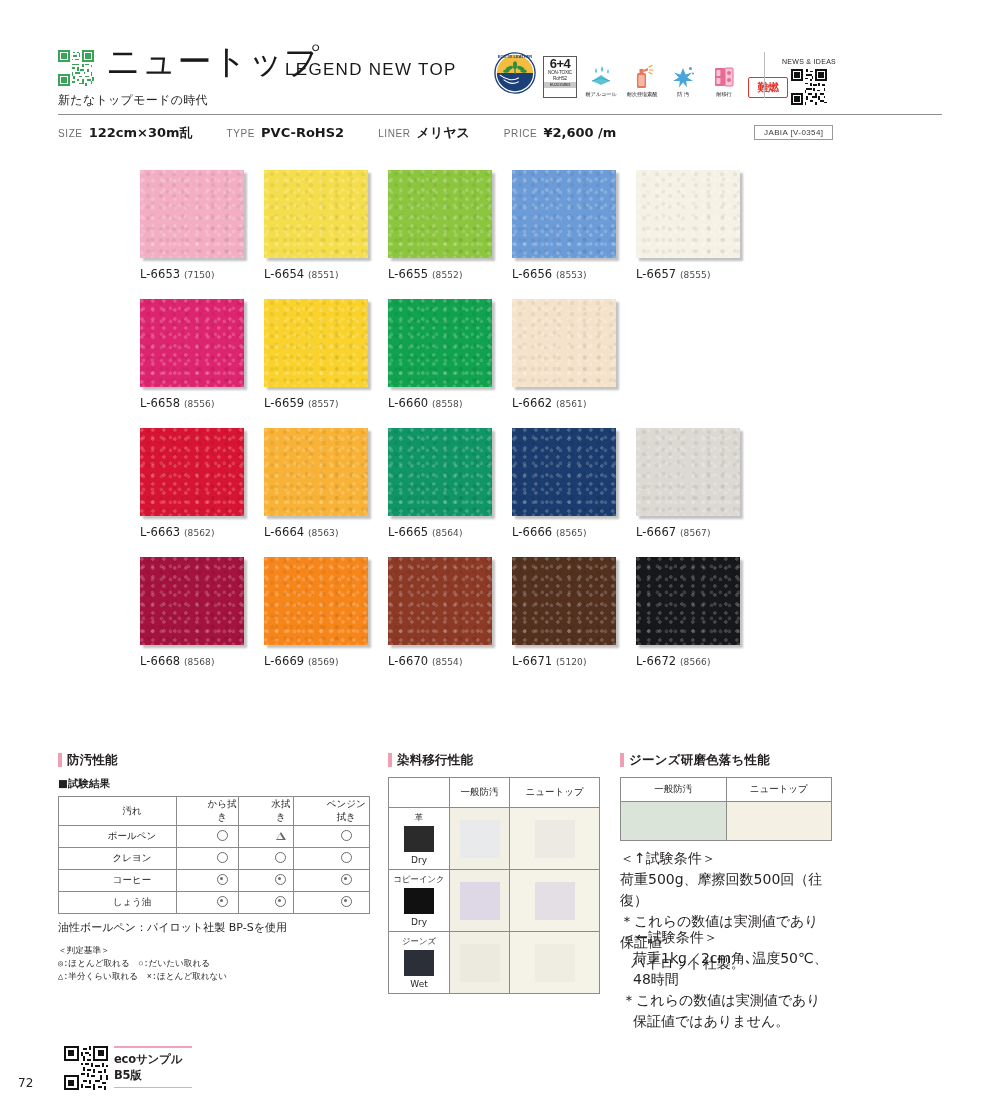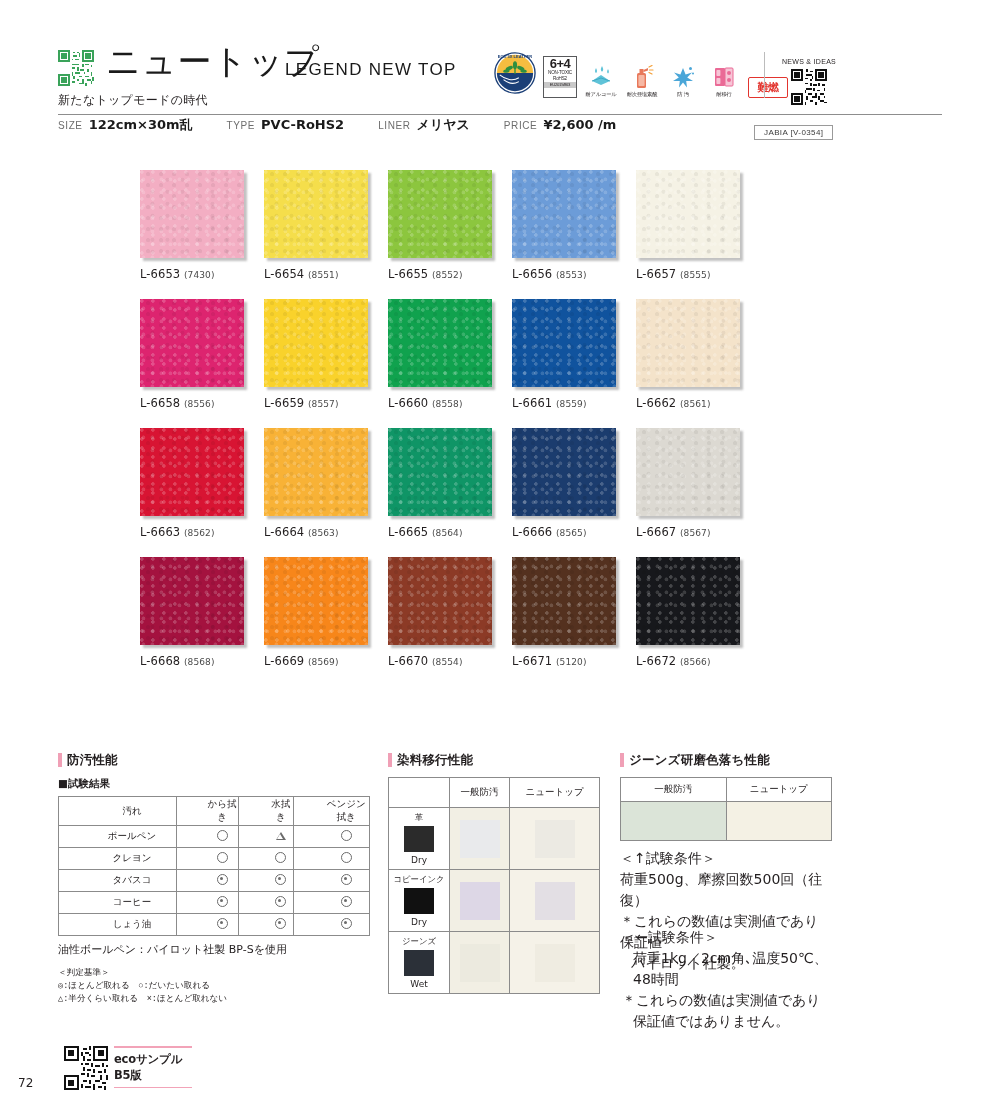--- a/index.html
+++ b/index.html
@@ -31,21 +31,21 @@
     font-size:17px;letter-spacing:1.3px;color:#1a1a1a;font-weight:400;
   }
   .brand-tag{
     position:absolute;left:58px;top:92px;
     font-family:"DejaVu Sans","Liberation Sans",sans-serif;
     font-size:12px;color:#231f20;letter-spacing:.3px;
   }
   .hr-main{
     position:absolute;left:58px;top:114px;width:884px;height:1px;background:#8d8d8d;
   }
-  .spec-row{position:absolute;left:58px;top:116px;height:20px;
+  .spec-row{position:absolute;left:58px;top:124px;height:20px;
     display:flex;align-items:baseline;}
   .spec-k{font-size:10px;color:#6d6d6d;letter-spacing:.6px;margin-right:6px;}
   .spec-v{font-size:13px;color:#1a1a1a;font-weight:bold;margin-right:34px;
     font-family:"DejaVu Sans","Liberation Sans",sans-serif;}
 
   
   .icon-cluster{position:absolute;left:494px;top:52px;display:flex;align-items:flex-end;gap:7px;}
   .ic{width:34px;display:flex;flex-direction:column;align-items:center;}
   .ic-label{font-size:5.3px;color:#231f20;margin-top:2px;letter-spacing:-.2px;white-space:nowrap;
     font-family:"DejaVu Sans","Liberation Sans",sans-serif;}
@@ -369,21 +369,21 @@
     </div>
 
     <div class="jabia">JABIA [V-0354]</div>
   </div>
 
   <div class="swatch-grid">
 
     <div class="srow">
       <div class="scell">
           <div class="sw" style="background: rgb(243, 174, 195);"></div>
-          <div class="slabel"><span>L-6653</span> <span class="alt">(7430)</span></div>
+          <div class="slabel"><span>L-6653</span> <span class="alt">(7150)</span></div>
         </div>
       <div class="scell">
           <div class="sw" style="background: rgb(245, 222, 75);"></div>
           <div class="slabel"><span>L-6654</span> <span class="alt">(8551)</span></div>
         </div>
       <div class="scell">
           <div class="sw" style="background: rgb(140, 198, 62);"></div>
           <div class="slabel"><span>L-6655</span> <span class="alt">(8552)</span></div>
         </div>
       <div class="scell">
@@ -401,24 +401,20 @@
           <div class="sw" style="background: rgb(221, 36, 111);"></div>
           <div class="slabel"><span>L-6658</span> <span class="alt">(8556)</span></div>
         </div>
       <div class="scell">
           <div class="sw" style="background: rgb(249, 210, 43);"></div>
           <div class="slabel"><span>L-6659</span> <span class="alt">(8557)</span></div>
         </div>
       <div class="scell">
           <div class="sw" style="background: rgb(16, 162, 78);"></div>
           <div class="slabel"><span>L-6660</span> <span class="alt">(8558)</span></div>
-        </div>
-      <div class="scell">
-          <div class="sw" style="background: rgb(16, 83, 158);"></div>
-          <div class="slabel"><span>L-6661</span> <span class="alt">(8559)</span></div>
         </div>
       <div class="scell">
           <div class="sw" style="background: rgb(244, 227, 202);"></div>
           <div class="slabel"><span>L-6662</span> <span class="alt">(8561)</span></div>
         </div>
     </div>
 
     <div class="srow">
       <div class="scell">
           <div class="sw" style="background: rgb(216, 20, 51);"></div>
@@ -483,26 +479,20 @@
           <td>ボールペン</td>
           <td><span class="mark m-circle"></span></td>
           <td><span class="mark m-tri"></span></td>
           <td><span class="mark m-circle"></span></td>
         </tr>
         <tr>
           <td>クレヨン</td>
           <td><span class="mark m-circle"></span></td>
           <td><span class="mark m-circle"></span></td>
           <td><span class="mark m-circle"></span></td>
-        </tr>
-        <tr>
-          <td>タバスコ</td>
-          <td><span class="mark m-dbl"></span></td>
-          <td><span class="mark m-dbl"></span></td>
-          <td><span class="mark m-dbl"></span></td>
         </tr>
         <tr>
           <td>コーヒー</td>
           <td><span class="mark m-dbl"></span></td>
           <td><span class="mark m-dbl"></span></td>
           <td><span class="mark m-dbl"></span></td>
         </tr>
         <tr>
           <td>しょう油</td>
           <td><span class="mark m-dbl"></span></td>

